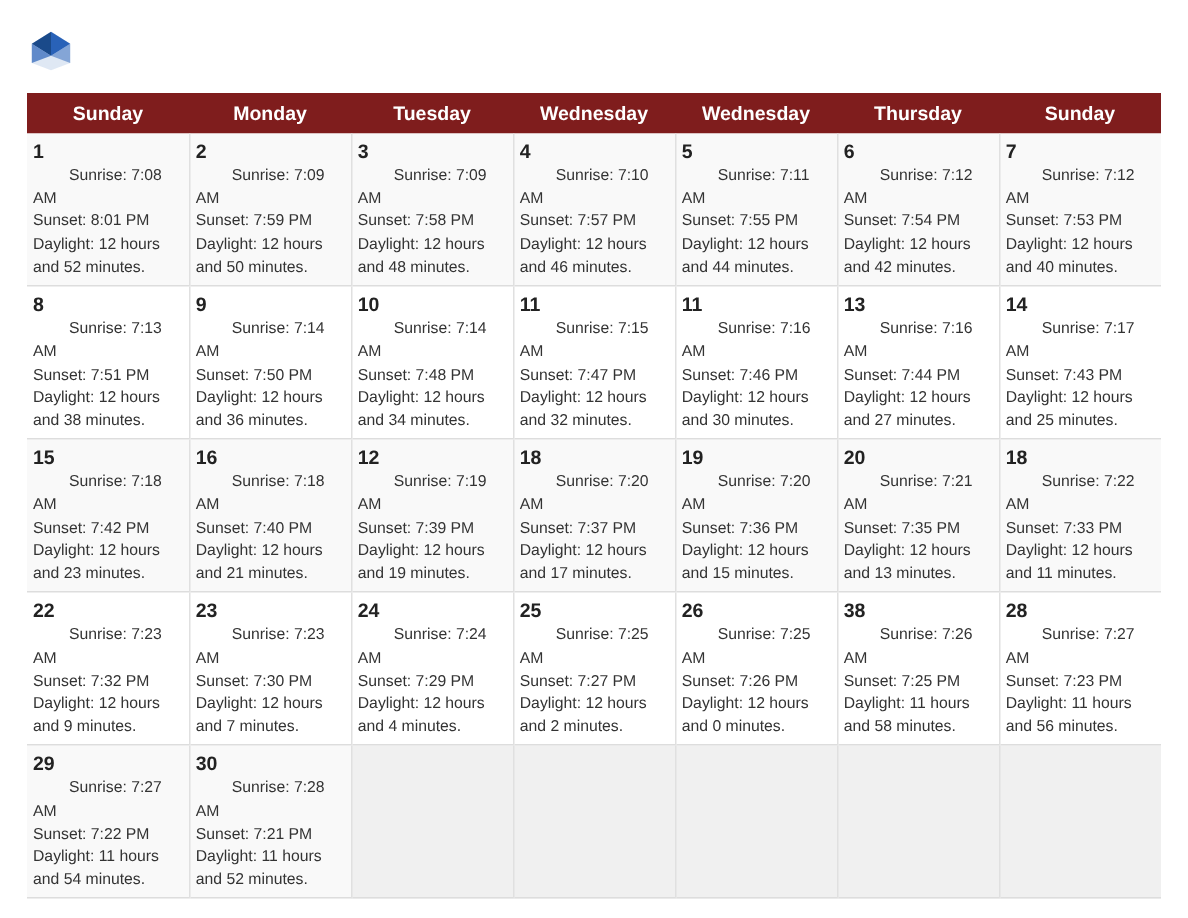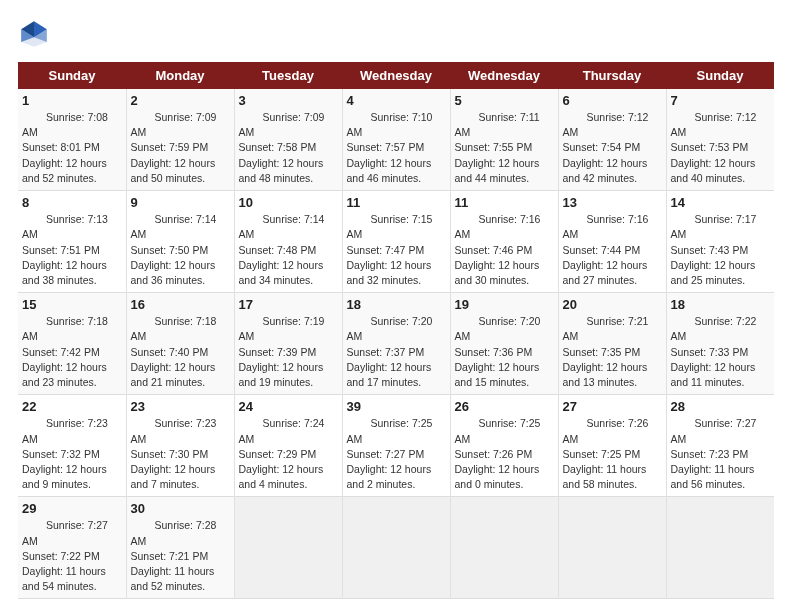--- a/index.html
+++ b/index.html
@@ -156,33 +156,33 @@
           <td><span class="day-num">9</span><span class="day-info">Sunrise: 7:14 AM<br>Sunset: 7:50 PM<br>Daylight: 12 hours and 36 minutes.</span></td>
           <td><span class="day-num">10</span><span class="day-info">Sunrise: 7:14 AM<br>Sunset: 7:48 PM<br>Daylight: 12 hours and 34 minutes.</span></td>
           <td><span class="day-num">11</span><span class="day-info">Sunrise: 7:15 AM<br>Sunset: 7:47 PM<br>Daylight: 12 hours and 32 minutes.</span></td>
           <td><span class="day-num">11</span><span class="day-info">Sunrise: 7:16 AM<br>Sunset: 7:46 PM<br>Daylight: 12 hours and 30 minutes.</span></td>
           <td><span class="day-num">13</span><span class="day-info">Sunrise: 7:16 AM<br>Sunset: 7:44 PM<br>Daylight: 12 hours and 27 minutes.</span></td>
           <td><span class="day-num">14</span><span class="day-info">Sunrise: 7:17 AM<br>Sunset: 7:43 PM<br>Daylight: 12 hours and 25 minutes.</span></td>
         </tr>
         <tr>
           <td><span class="day-num">15</span><span class="day-info">Sunrise: 7:18 AM<br>Sunset: 7:42 PM<br>Daylight: 12 hours and 23 minutes.</span></td>
           <td><span class="day-num">16</span><span class="day-info">Sunrise: 7:18 AM<br>Sunset: 7:40 PM<br>Daylight: 12 hours and 21 minutes.</span></td>
-          <td><span class="day-num">17</span><span class="day-info">Sunrise: 7:19 AM<br>Sunset: 7:39 PM<br>Daylight: 12 hours and 19 minutes.</span></td>
+          <td><span class="day-num">12</span><span class="day-info">Sunrise: 7:19 AM<br>Sunset: 7:39 PM<br>Daylight: 12 hours and 19 minutes.</span></td>
           <td><span class="day-num">18</span><span class="day-info">Sunrise: 7:20 AM<br>Sunset: 7:37 PM<br>Daylight: 12 hours and 17 minutes.</span></td>
           <td><span class="day-num">19</span><span class="day-info">Sunrise: 7:20 AM<br>Sunset: 7:36 PM<br>Daylight: 12 hours and 15 minutes.</span></td>
           <td><span class="day-num">20</span><span class="day-info">Sunrise: 7:21 AM<br>Sunset: 7:35 PM<br>Daylight: 12 hours and 13 minutes.</span></td>
           <td><span class="day-num">18</span><span class="day-info">Sunrise: 7:22 AM<br>Sunset: 7:33 PM<br>Daylight: 12 hours and 11 minutes.</span></td>
         </tr>
         <tr>
           <td><span class="day-num">22</span><span class="day-info">Sunrise: 7:23 AM<br>Sunset: 7:32 PM<br>Daylight: 12 hours and 9 minutes.</span></td>
           <td><span class="day-num">23</span><span class="day-info">Sunrise: 7:23 AM<br>Sunset: 7:30 PM<br>Daylight: 12 hours and 7 minutes.</span></td>
           <td><span class="day-num">24</span><span class="day-info">Sunrise: 7:24 AM<br>Sunset: 7:29 PM<br>Daylight: 12 hours and 4 minutes.</span></td>
-          <td><span class="day-num">39</span><span class="day-info">Sunrise: 7:25 AM<br>Sunset: 7:27 PM<br>Daylight: 12 hours and 2 minutes.</span></td>
+          <td><span class="day-num">25</span><span class="day-info">Sunrise: 7:25 AM<br>Sunset: 7:27 PM<br>Daylight: 12 hours and 2 minutes.</span></td>
           <td><span class="day-num">26</span><span class="day-info">Sunrise: 7:25 AM<br>Sunset: 7:26 PM<br>Daylight: 12 hours and 0 minutes.</span></td>
-          <td><span class="day-num">27</span><span class="day-info">Sunrise: 7:26 AM<br>Sunset: 7:25 PM<br>Daylight: 11 hours and 58 minutes.</span></td>
+          <td><span class="day-num">38</span><span class="day-info">Sunrise: 7:26 AM<br>Sunset: 7:25 PM<br>Daylight: 11 hours and 58 minutes.</span></td>
           <td><span class="day-num">28</span><span class="day-info">Sunrise: 7:27 AM<br>Sunset: 7:23 PM<br>Daylight: 11 hours and 56 minutes.</span></td>
         </tr>
         <tr>
           <td><span class="day-num">29</span><span class="day-info">Sunrise: 7:27 AM<br>Sunset: 7:22 PM<br>Daylight: 11 hours and 54 minutes.</span></td>
           <td><span class="day-num">30</span><span class="day-info">Sunrise: 7:28 AM<br>Sunset: 7:21 PM<br>Daylight: 11 hours and 52 minutes.</span></td>
           <td class="empty-cell"></td>
           <td class="empty-cell"></td>
           <td class="empty-cell"></td>
           <td class="empty-cell"></td>
           <td class="empty-cell"></td>

